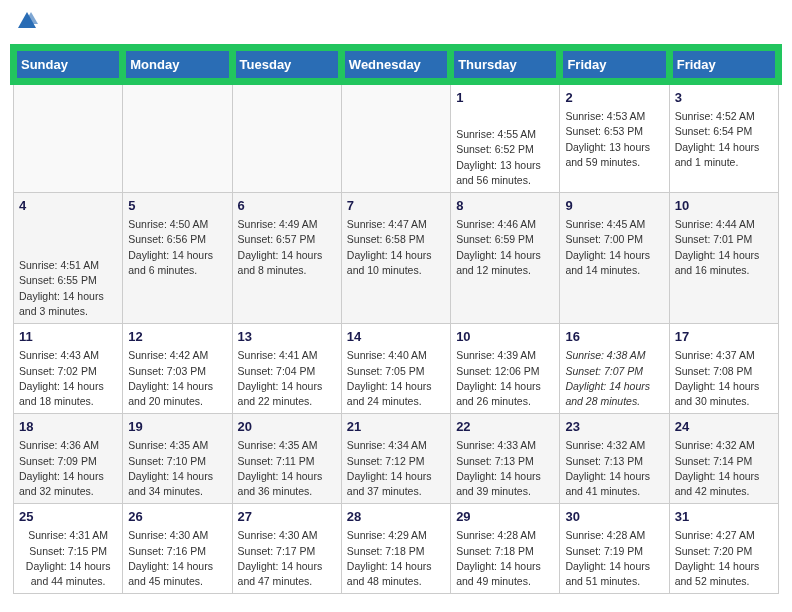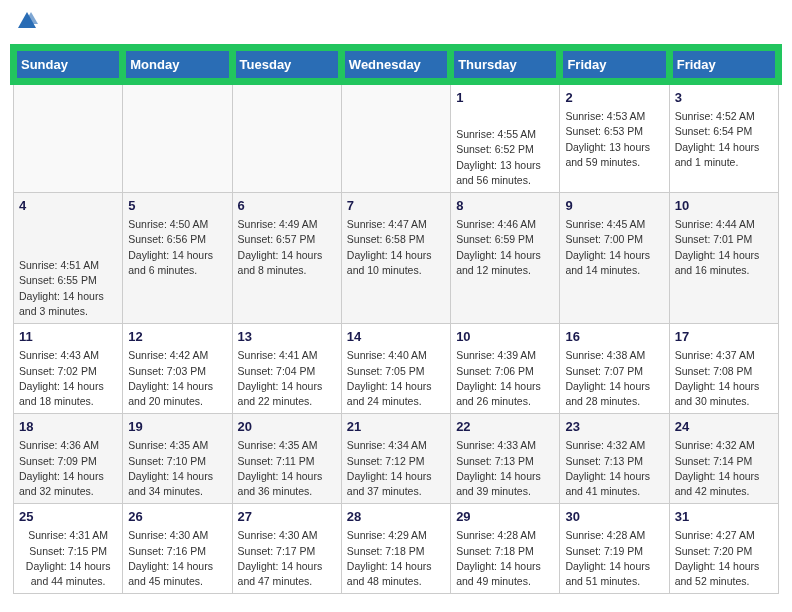--- a/index.html
+++ b/index.html
@@ -231,27 +231,27 @@
         <td>
           <span class="day-num">14</span>
           <div class="day-info" style="white-space: pre-line;">Sunrise: 4:40 AM
 Sunset: 7:05 PM
 Daylight: 14 hours
 and 24 minutes.</div>
         </td>
         <td>
           <span class="day-num">10</span>
           <div class="day-info" style="white-space: pre-line;">Sunrise: 4:39 AM
-Sunset: 7:06 PM
+Sunset: 12:06 PM
 Daylight: 14 hours
 and 26 minutes.</div>
         </td>
         <td>
           <span class="day-num">16</span>
-          <div class="day-info" style="white-space: pre-line;">Sunrise: 4:38 AM
+          <div class="day-info" style="white-space: pre-line; font-style: italic;">Sunrise: 4:38 AM
 Sunset: 7:07 PM
 Daylight: 14 hours
 and 28 minutes.</div>
         </td>
         <td>
           <span class="day-num">17</span>
           <div class="day-info" style="white-space: pre-line;">Sunrise: 4:37 AM
 Sunset: 7:08 PM
 Daylight: 14 hours
 and 30 minutes.</div>

